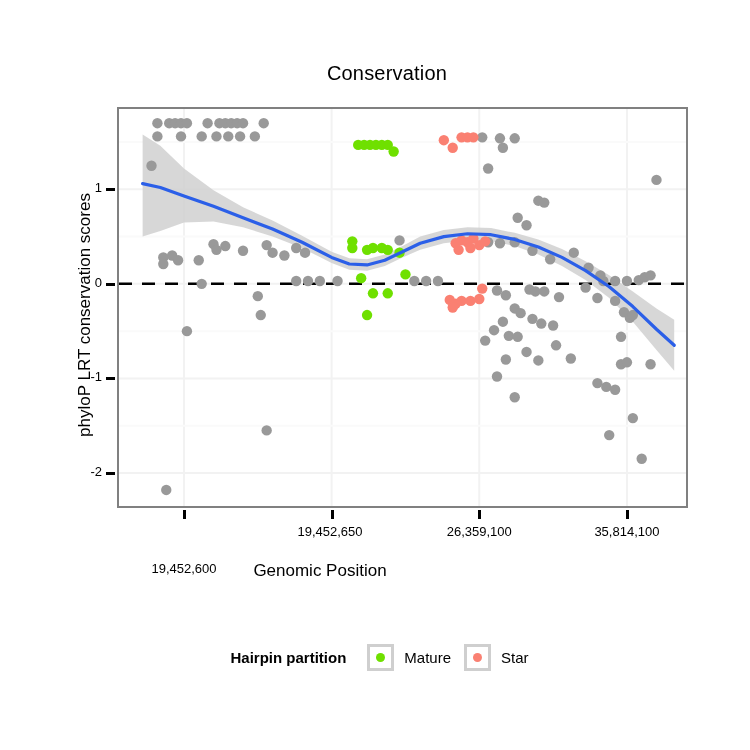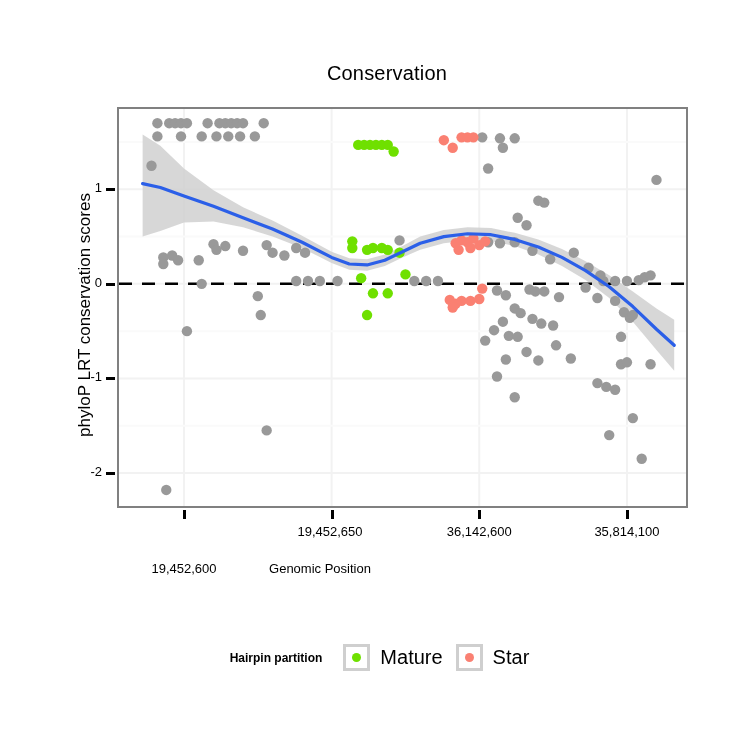--- a/index.html
+++ b/index.html
@@ -12,21 +12,21 @@
     font-size:20px;color:#000;letter-spacing:.2px;
   }
 
   .ylab{
     position:absolute;left:-115px;top:305px;width:400px;text-align:center;
     transform:rotate(-90deg);transform-origin:center center;
     font-size:17px;color:#000;
   }
   .xlab{
     position:absolute;left:0;top:561px;width:640px;text-align:center;
-    font-size:13px;color:#000;
+    font-size:17px;color:#000;
   }
 
   
   #panel{
     position:absolute;left:117px;top:107px;width:571px;height:401px;
     border:2px solid #808080;background:#ffffff;box-sizing:border-box;
     overflow:hidden;
   }
   #plotarea{position:absolute;left:0;top:0;right:0;bottom:0;}
   #svgplot{position:absolute;left:0;top:0;}
@@ -40,26 +40,26 @@
            text-align:center;font-size:13px;color:#000;}
   #xaxis{position:absolute;left:117px;top:510px;width:571px;height:40px;}
   #yaxis{position:absolute;left:117px;top:107px;width:1px;height:401px;}
 
   
   #legend{
     position:absolute;left:0;top:644px;width:750px;
     display:flex;align-items:center;justify-content:center;gap:13px;
     font-size:15px;color:#000;
   }
-  #legend .ltitle{font-weight:bold;font-size:12px;margin-right:8px;margin-left:9px;}
+  #legend .ltitle{font-weight:bold;font-size:15px;margin-right:8px;margin-left:9px;}
   .lkey{display:flex;align-items:center;gap:10px;}
   .lswatch{width:27px;height:27px;background:#fff;border:3px solid #cfcfcf;
            box-sizing:border-box;display:flex;align-items:center;justify-content:center;}
   .ldot{width:9px;height:9px;border-radius:50%;}
-  .llabel{font-size:20px;}
+  .llabel{font-size:15px;}
 </style>
 </head>
 <body>
 
 <div id="root">
 
   <div class="chart-title">Conservation</div>
 
   <div class="ylab">phyloP LRT conservation scores</div>
 
@@ -252,21 +252,21 @@
       <div class="ytlabel" style="top: 262.393px;">-1</div>
       <div class="ytick" style="top: 364.917px;"></div>
       <div class="ytlabel" style="top: 356.917px;">-2</div>
     </div>
   <div id="xaxis">
       <div class="xtick" style="left: 65.9688px;"></div>
       <div class="xtlabel" style="left: 66.9688px; margin-top: 37px;">19,452,600</div>
       <div class="xtick" style="left: 213.625px;"></div>
       <div class="xtlabel" style="left: 213px;">19,452,650</div>
       <div class="xtick" style="left: 361.281px;"></div>
-      <div class="xtlabel" style="left: 362.281px;">36,142,600</div>
+      <div class="xtlabel" style="left: 362.281px;">26,359,100</div>
       <div class="xtick" style="left: 508.938px;"></div>
       <div class="xtlabel" style="left: 509.938px;">35,814,100</div>
     </div>
 
   <div class="xlab">Genomic Position</div>
 
   <div id="legend">
     <span class="ltitle">Hairpin partition</span>
     <span class="lkey">
       <span class="lswatch">

